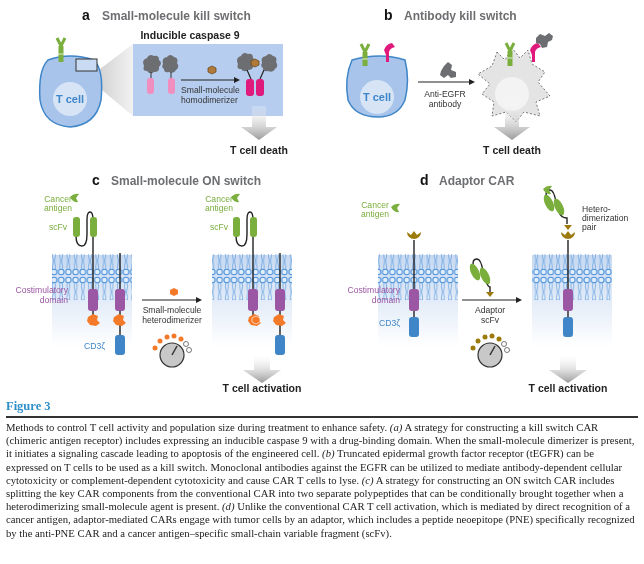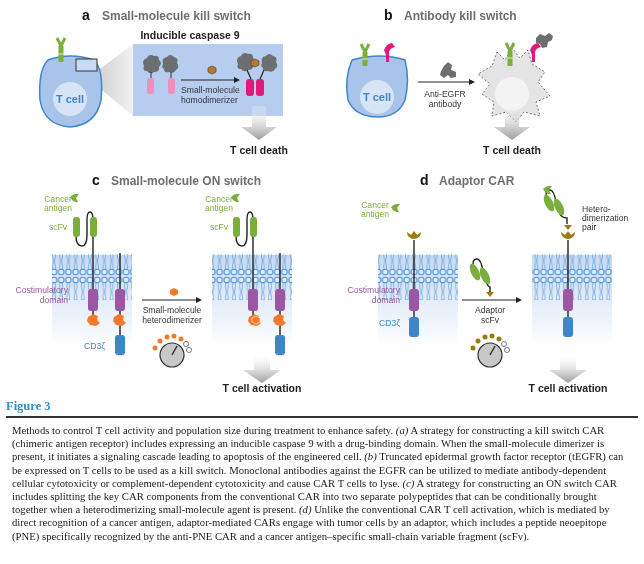--- a/index.html
+++ b/index.html
@@ -1,21 +1,21 @@
 <!DOCTYPE html>
 <html><head>
 <meta charset="utf-8">
 <style>
   html, body { margin:0; padding:0; background:#ffffff; }
   body { width:644px; height:564px; position:relative; overflow:hidden; font-family:"Liberation Sans", sans-serif; }
   #figure { position:absolute; left:0; top:0; width:644px; height:395px; }
   .caption-block { position:absolute; left:6px; top:399px; width:632px; }
   .fig-label { font-family:"Liberation Serif", serif; font-weight:bold; color:#2f8fc9; font-size:12.5px; margin:0 0 2px 0; }
   .fig-rule { height:0; border-top:2px solid #333; margin:0 0 3px 0; }
-  .fig-text { font-family:"Liberation Serif", serif; font-size:10.7px; line-height:13.2px; color:#222; margin:6px; text-align:left; }
+  .fig-text { font-family:"Liberation Serif", serif; font-size:10.7px; line-height:13.2px; color:#222; margin:0; text-align:left; }
   .fig-text i { font-style:italic; }
   svg text { font-family:"Liberation Sans", sans-serif; }
   .panel-letter { font-weight:bold; font-size:14px; fill:#111; }
   .panel-title { font-weight:bold; font-size:12px; fill:#6d6e71; }
   .lbl-dark { font-weight:bold; font-size:10.5px; fill:#222; }
   .lbl-small { font-size:8.6px; fill:#333; }
   .lbl-green { font-size:8.6px; fill:#7aae3d; }
   .lbl-purple { font-size:8.6px; fill:#9b57a3; }
   .lbl-blue { font-size:8.6px; fill:#3f86c8; }
   .lbl-tcell { font-weight:bold; font-size:11px; fill:#3f86c8; }

